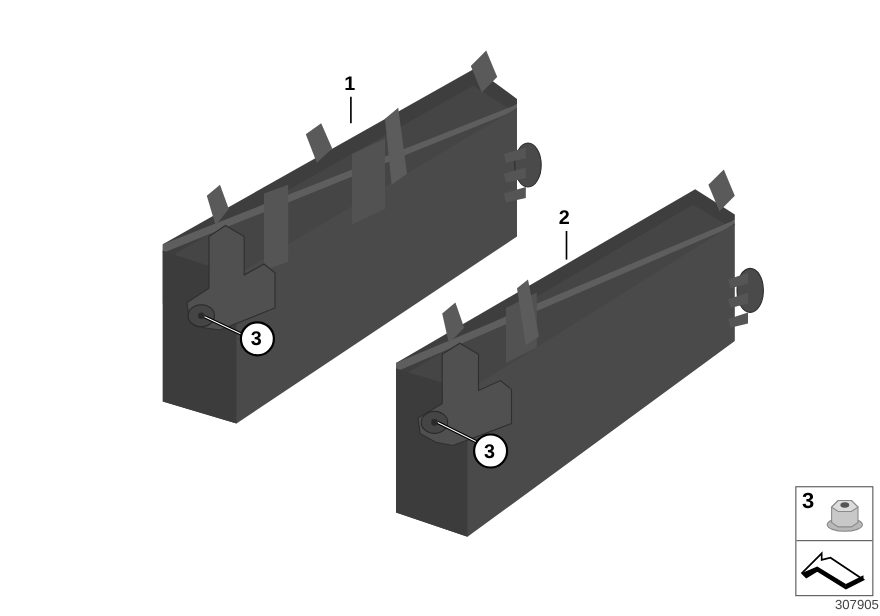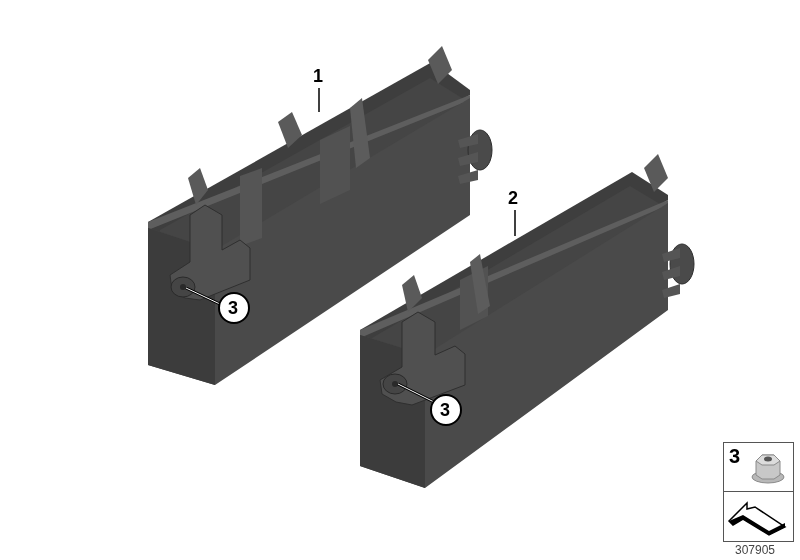--- a/index.html
+++ b/index.html
@@ -3,21 +3,21 @@
 <meta charset="utf-8">
 <style>
   html, body { margin: 0; padding: 0; background: #ffffff; }
   body { width: 800px; height: 560px; position: relative; overflow: hidden; font-family: "Liberation Sans", sans-serif; }
   #diagram { position: absolute; left: 0; top: 0; width: 800px; height: 560px; }
   .callout-num { font-family: "Liberation Sans", sans-serif; font-weight: bold; font-size: 18px; fill: #000; }
   .legend { position: absolute; left: 723px; top: 442px; width: 69px; height: 98px; border: 1px solid #555; background: #fff; }
   .legend-cell { position: relative; height: 48px; }
   .legend-cell.top { border-bottom: 1px solid #555; }
   .legend-num { position: absolute; left: 5px; top: 2px; font-weight: bold; font-size: 20px; color: #000; }
-  .ref-num { position: absolute; left: 735px; top: 543px; font-size: 12px; color: #444; }
+  .ref-num { position: absolute; left: 759px; top: 543px; font-size: 12px; color: #444; }
 </style>
 </head>
 <body>
 
 <svg id="diagram" viewBox="0 0 800 560" xmlns="http://www.w3.org/2000/svg">
 
   <g>
 
     <polygon points="148,222 432,62 470,90 470,95 148,276" fill="#3e3e3e"></polygon>
 

